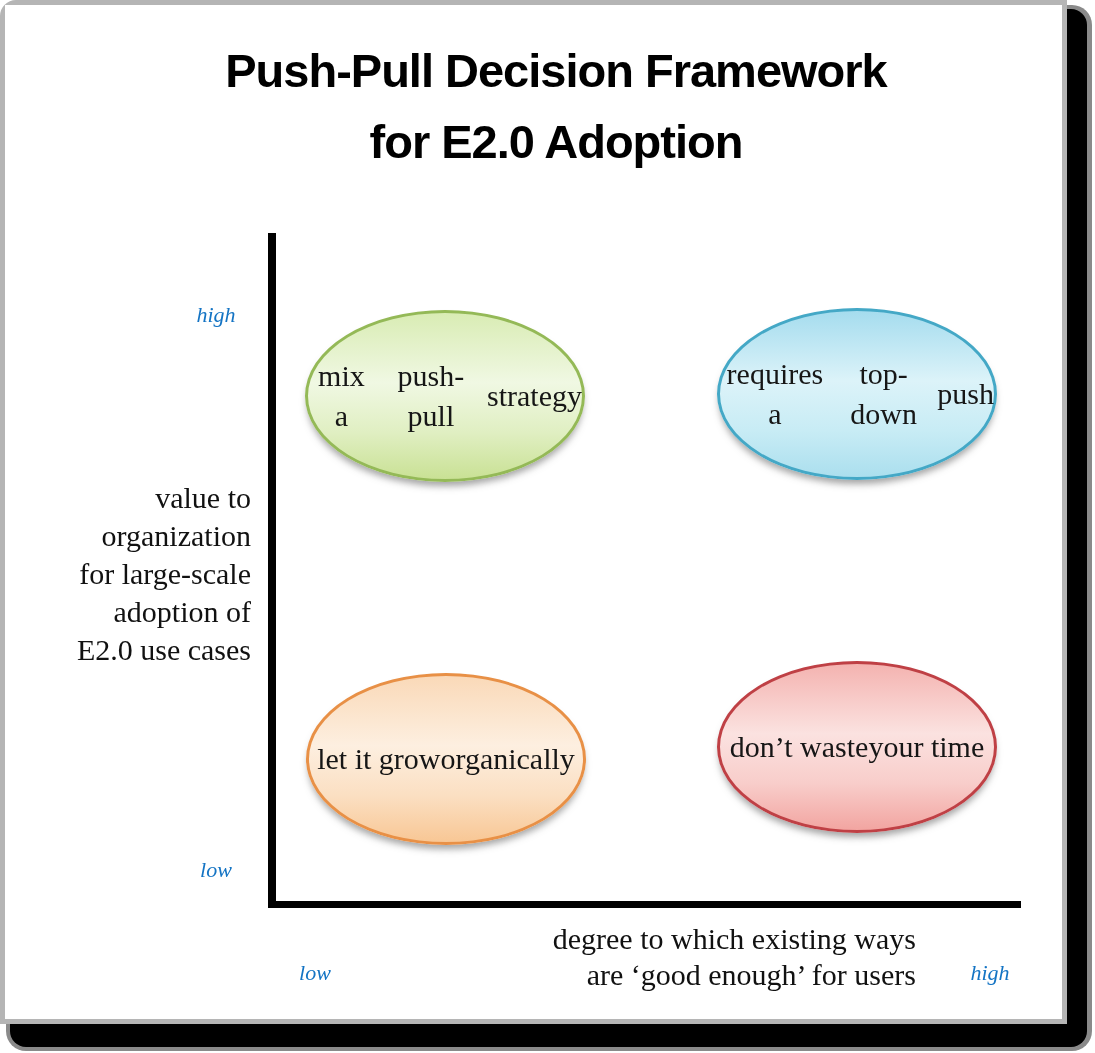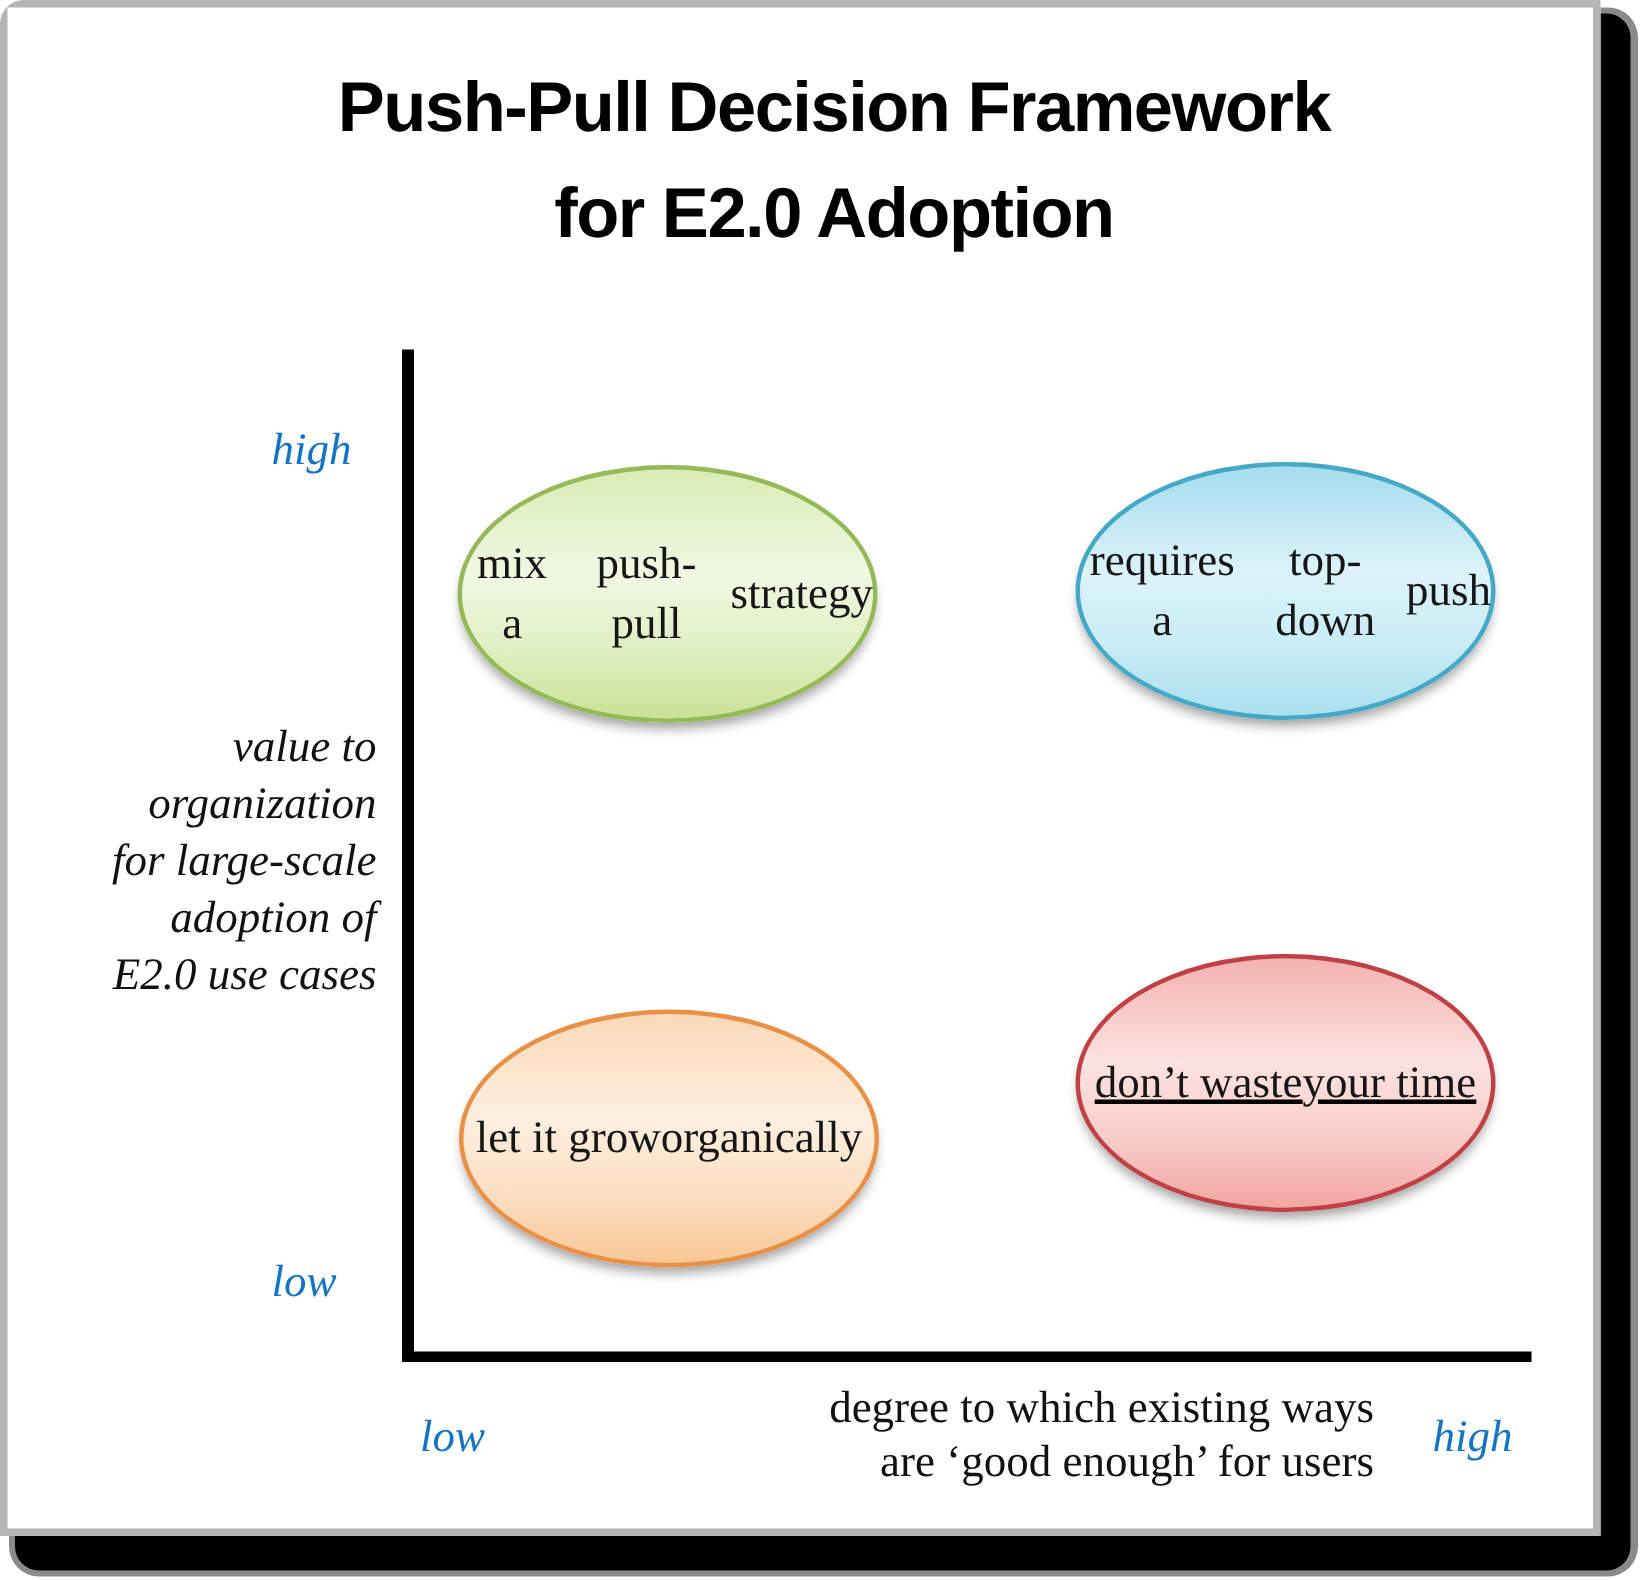--- a/index.html
+++ b/index.html
@@ -15,41 +15,41 @@
   .panel{position:absolute;left:0;top:0;width:1067px;height:1024px;box-sizing:border-box;
          background:#ffffff;border:5px solid #b5b5b5;}
 
   .title{position:absolute;left:40px;top:30px;width:1022px;text-align:center;
          font-family:"Liberation Sans", sans-serif;font-weight:700;font-size:47px;
          line-height:71px;color:#000;letter-spacing:-1px;}
 
   .axis-v{position:absolute;left:263px;top:228px;width:8px;height:675px;background:#000;}
   .axis-h{position:absolute;left:263px;top:896px;width:753px;height:7px;background:#000;}
 
-  .tick{position:absolute;width:70px;text-align:left;font-style:italic;font-size:30px;
-        line-height:32px;}
+  .tick{position:absolute;width:70px;text-align:center;font-style:italic;font-size:22px;
+        line-height:32px;margin-top:15px;}
   .tick-y-high{left:176px;top:279px;}
   .tick-y-low{left:176px;top:834px;}
   .tick-x-low{left:275px;top:937px;}
   .tick-x-high{left:950px;top:937px;}
 
   .ylabel{position:absolute;left:18px;top:474px;width:228px;text-align:right;
-          font-size:30px;line-height:38px;color:#111;font-style:italic;}
+          font-size:30px;line-height:38px;color:#111;}
   .xlabel{position:absolute;left:391px;top:916px;width:520px;text-align:right;
           font-size:30px;line-height:36px;color:#111;}
 
   .ellipse{position:absolute;width:280px;height:172px;border-radius:50%;
            border:3px solid;box-sizing:border-box;display:flex;
            align-items:center;justify-content:center;
            box-shadow:0 6px 7px -2px rgba(90,90,90,0.55);}
   .eline{font-size:30px;line-height:40px;color:#161616;text-align:center;}
   .q-tl{left:300px;top:305px;}
   .q-tr{left:712px;top:303px;}
   .q-bl{left:301px;top:668px;}
-  .q-br{left:712px;top:631px;text-decoration:underline;}
+  .q-br{left:712px;top:656px;}
 </style>
 </head>
 <body>
 
 <div class="canvas">
   <div class="frame-gray"></div>
   <div class="frame-black"></div>
 
   <div class="panel">
 

